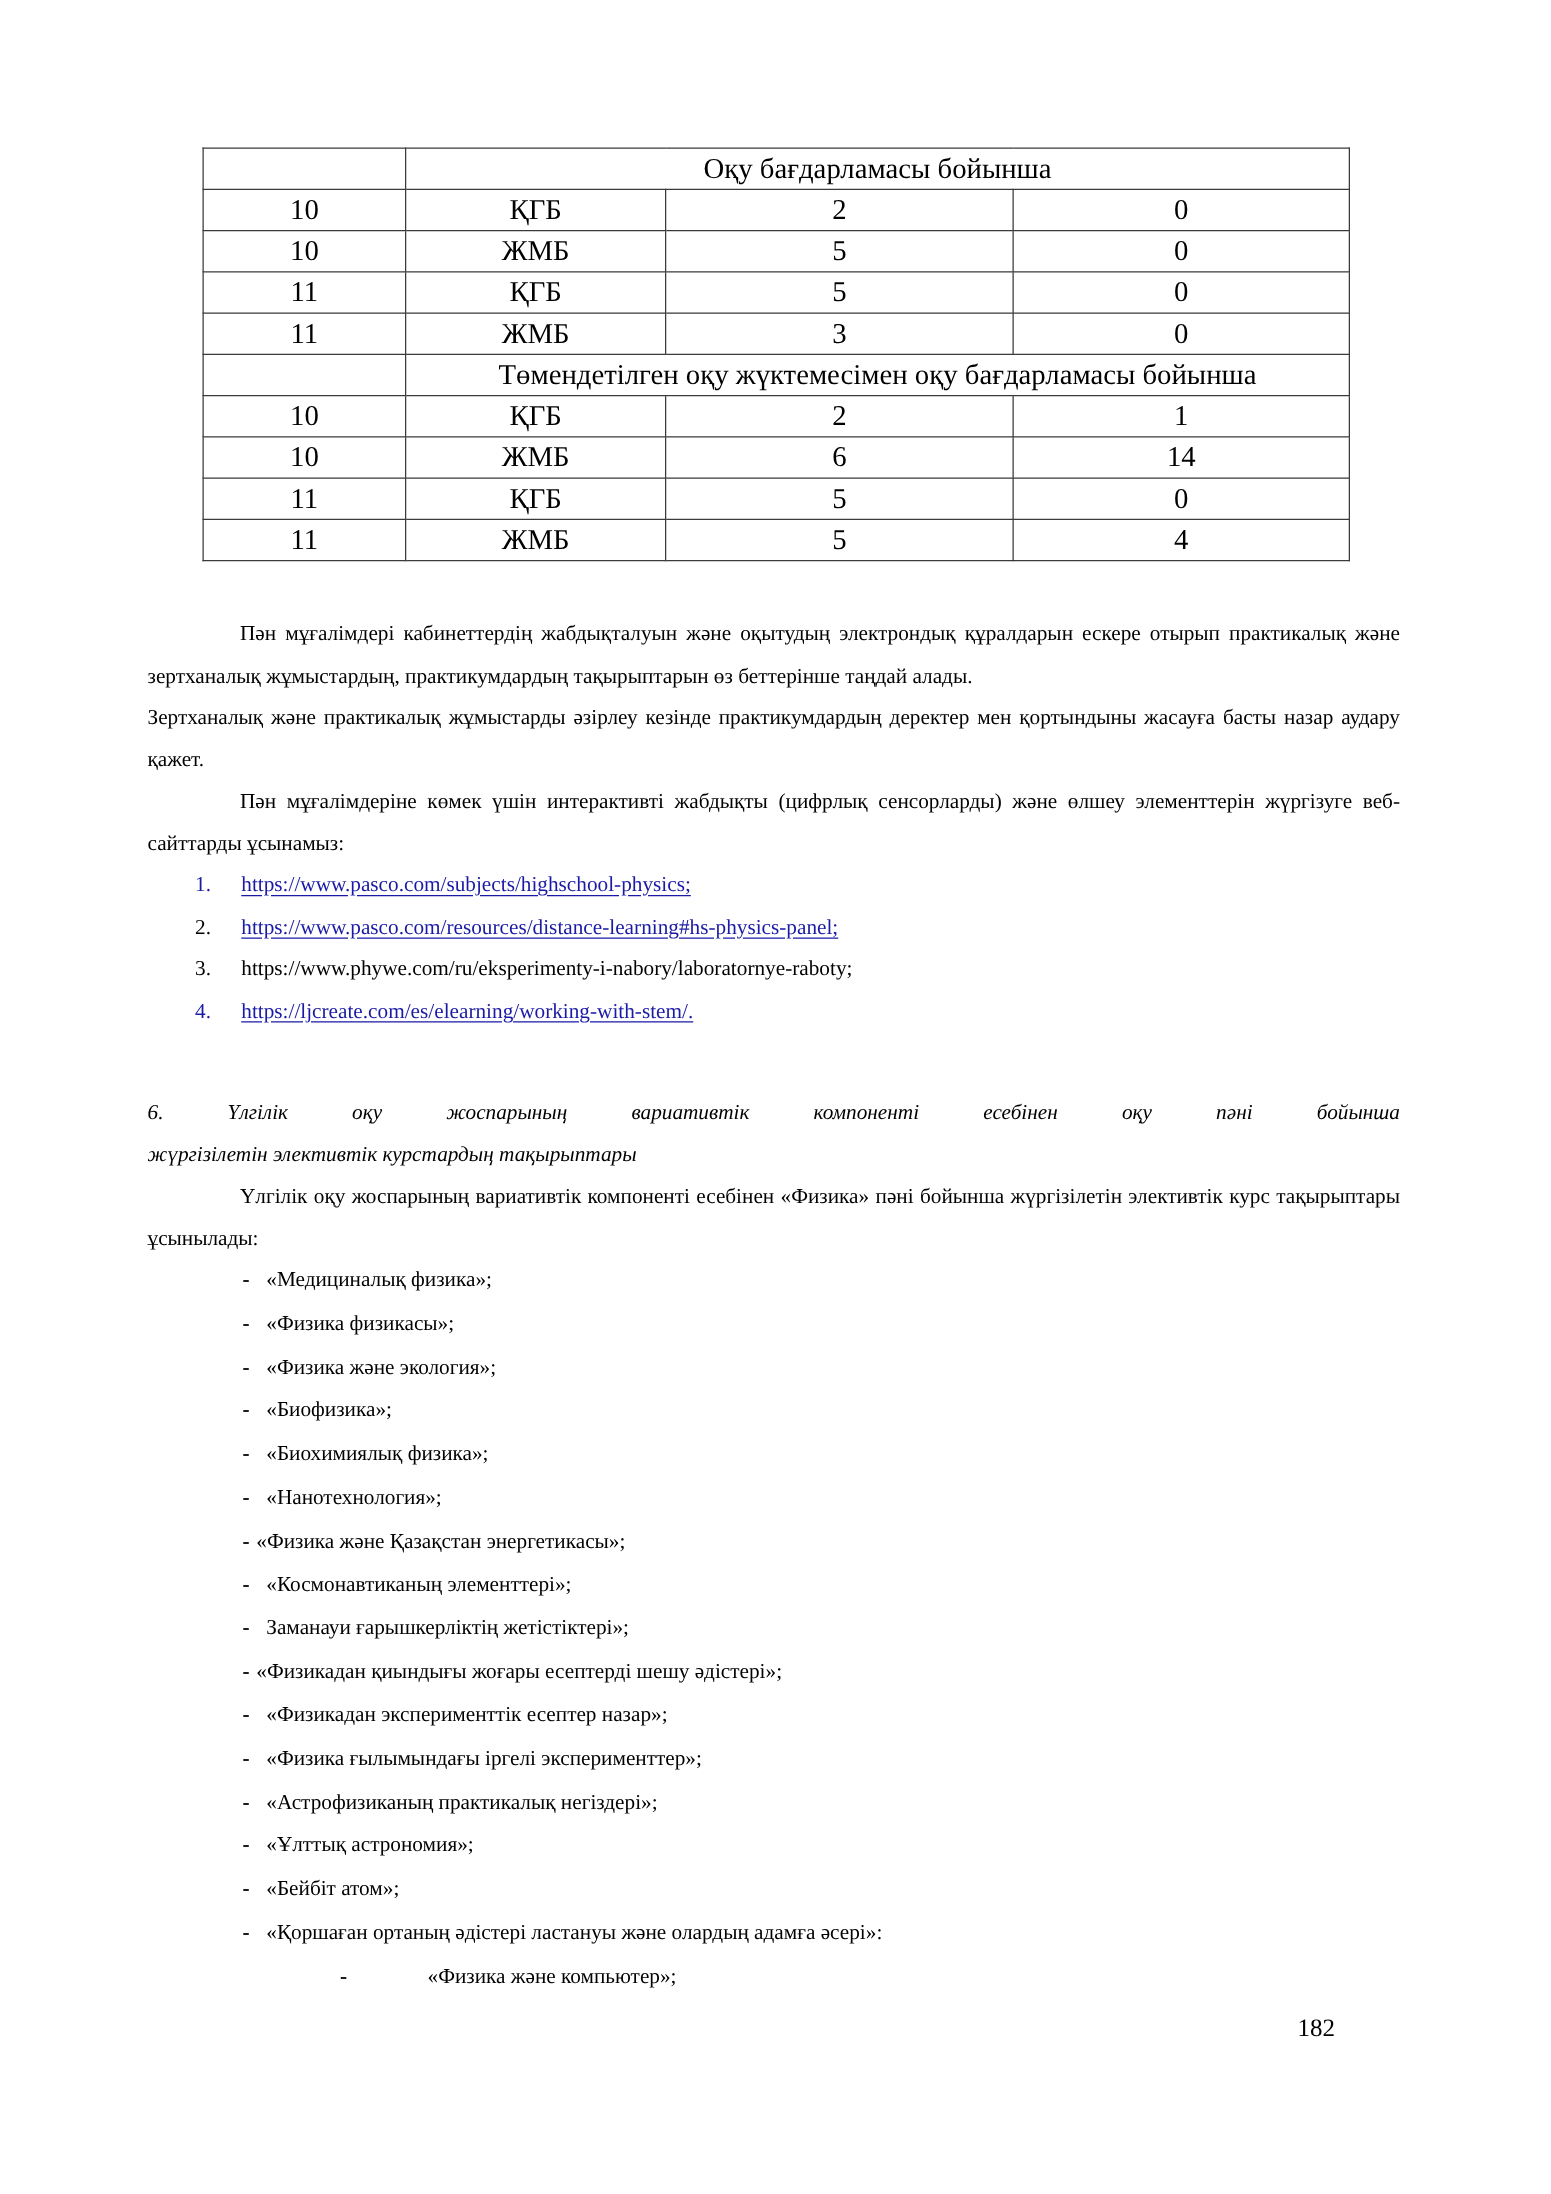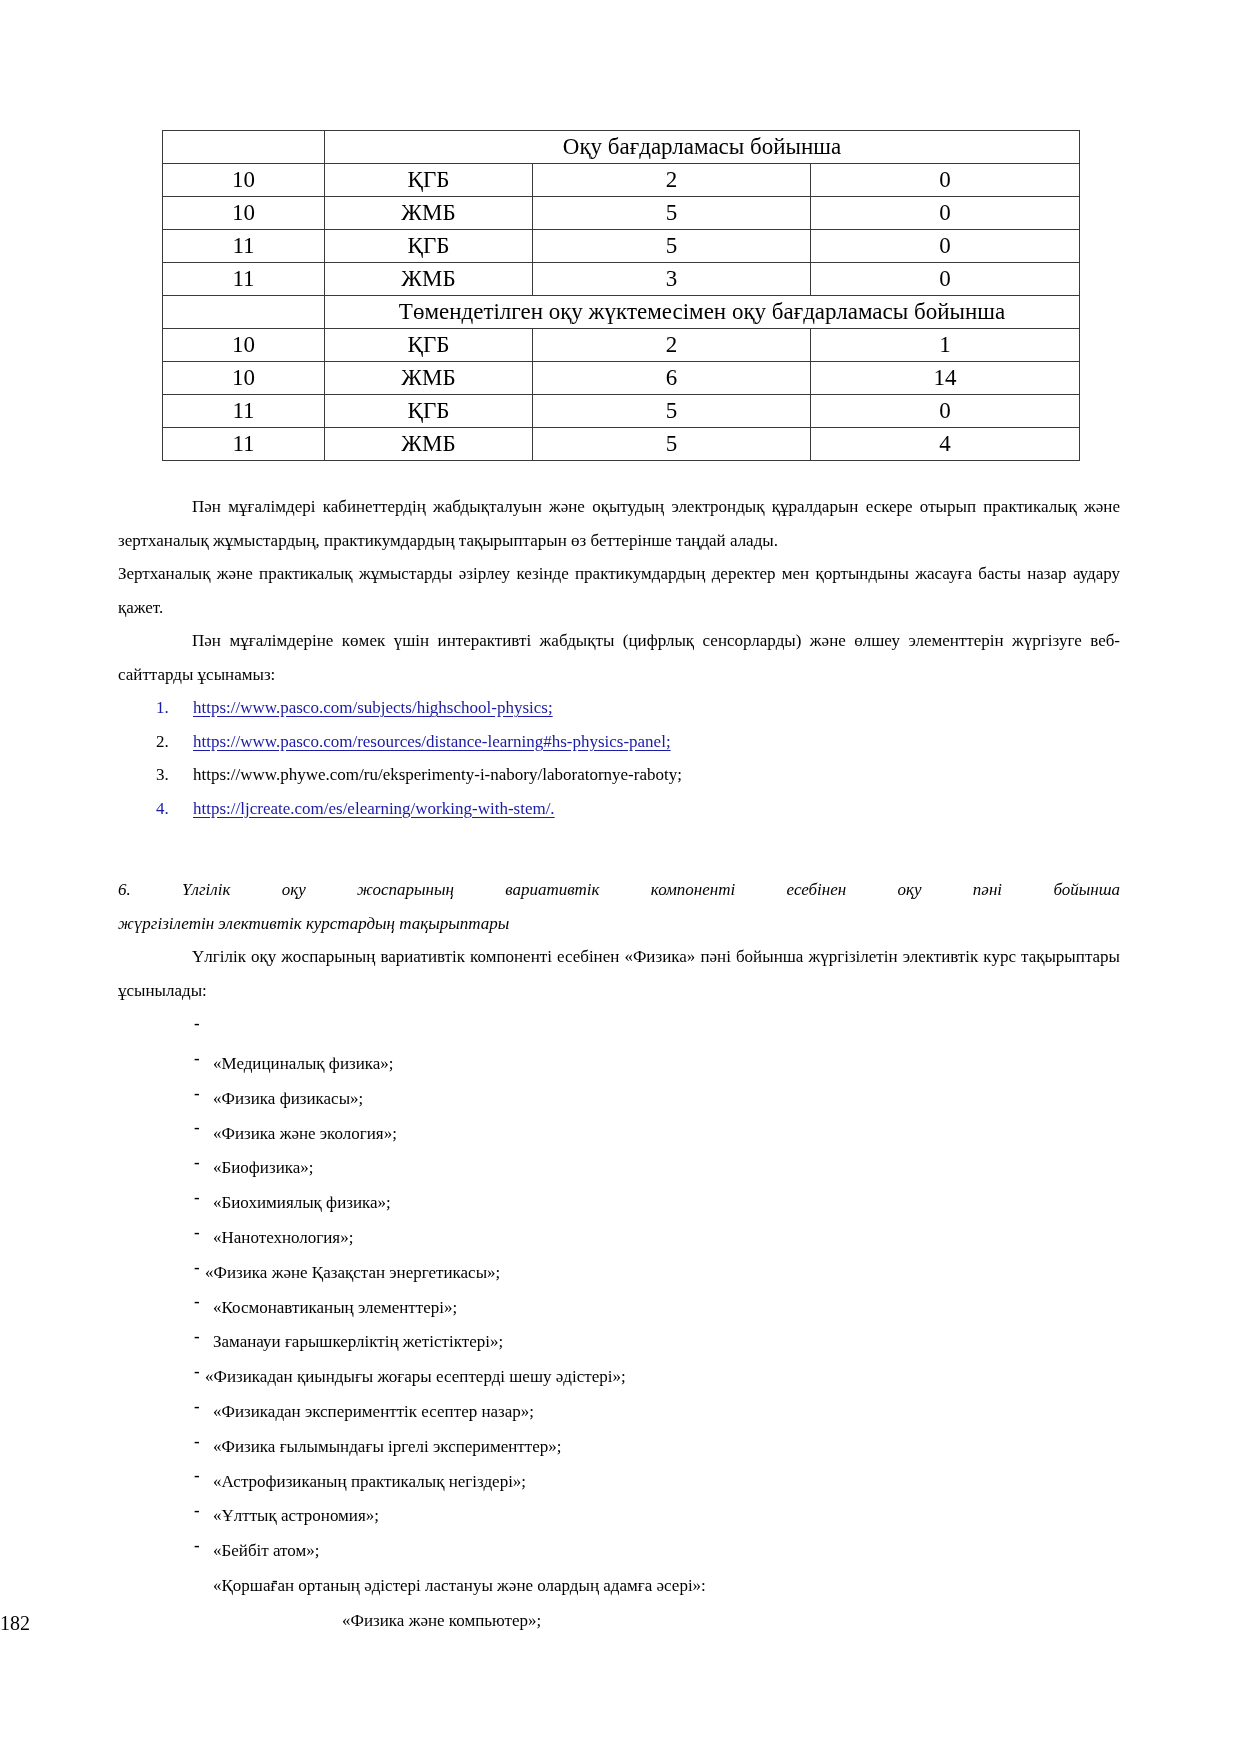--- a/index.html
+++ b/index.html
@@ -7,21 +7,21 @@
     width: 1241px; height: 1755px; position: relative; overflow: hidden;
     font-family: "Liberation Serif", "DejaVu Serif", serif;
     color: #000000;
   }
   .page { position: absolute; left: 0; top: 0; width: 1241px; height: 1755px; }
 
   
   table.data-table {
     position: absolute; left: 162px; top: 118px;
     width: 917px; border-collapse: collapse;
-    font-size: 23px; table-layout: fixed; margin-top: 12px;
+    font-size: 23px; table-layout: fixed;
   }
   table.data-table td {
     border: 1.5px solid #3a3a3a;
     height: 32px; padding: 0; text-align: center; vertical-align: middle;
     line-height: 32px; white-space: nowrap;
   }
   col.c1 { width: 162px; } col.c2 { width: 208px; } col.c3 { width: 278px; } col.c4 { width: 269px; }
 
   
   .text-block {
@@ -37,27 +37,27 @@
   .blue { color: #1a1aa6; }
   .links a { color: #1a1aa6; text-decoration: underline; text-underline-offset: 3px; }
   .links .plain { color: #000; }
 
   .section-heading { font-style: italic; margin: 0; text-align: justify; text-align-last: left; }
   .section-heading .line1 { display: block; text-align: justify; text-align-last: justify; margin-top: 48px; }
 
   .dash-list { list-style: none; margin: 0; padding: 0; }
   .dash-list li { position: relative; height: 34.8px; line-height: 34.8px; white-space: nowrap; }
   .dash-list .dash { position: absolute; left: 76px; font-weight: bold; }
-  .dash-list .item-text { position: absolute; left: 95px; margin-top: 40px; }
+  .dash-list .item-text { position: absolute; left: 95px; }
   .dash-list li.tight .item-text { left: 87px; }
   .dash-list li.nested .dash { left: 154px; }
   .dash-list li.nested .item-text { left: 224px; }
 
   .page-number {
-    position: absolute; top: 1612px; left: 0; width: 1068px; text-align: left;
+    position: absolute; top: 1612px; left: 0; width: 1068px; text-align: right;
     font-size: 20px;
   }
 </style>
 </head>
 <body>
 
 <div class="page">
 
   <table class="data-table">
     <colgroup>

